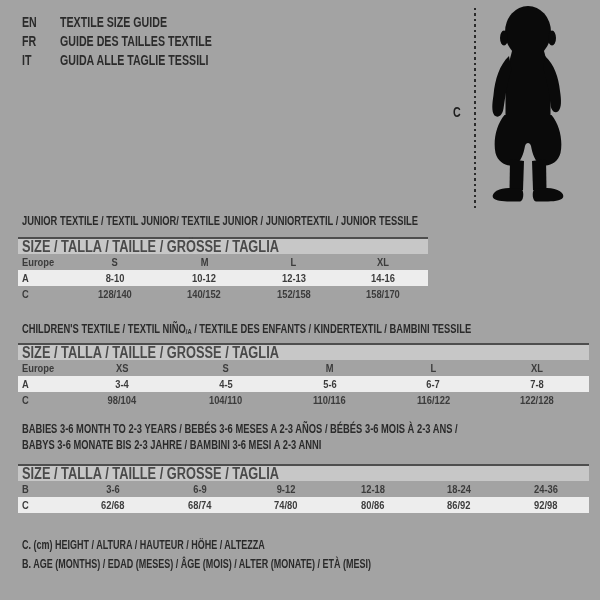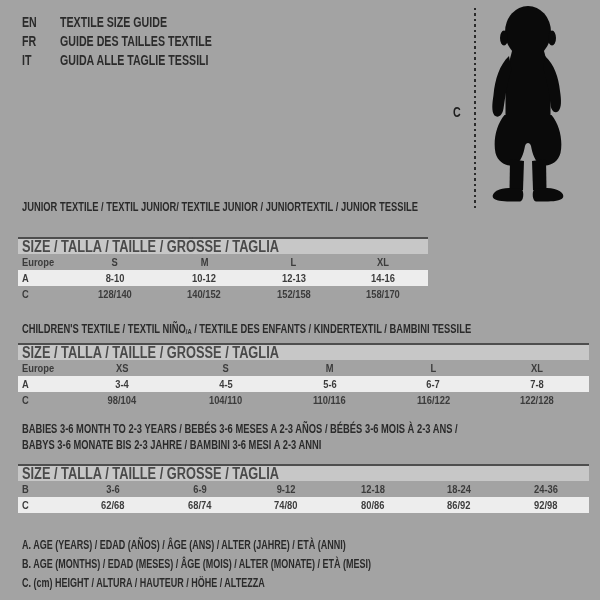--- a/index.html
+++ b/index.html
@@ -75,21 +75,21 @@
       <path d="M27 51 C17.5 60 13 74 11.5 90 C10 100 9.5 107 12.5 110.5 C16 113.5 20.5 110.5 21.5 103.5 C23.5 90 25.5 77 29.5 65 Z"></path>
       <path d="M63 51 C72.5 60 76.5 72 78 86 C79.5 96 79.5 102.5 76.5 106 C73 109 69 106 68.5 99.5 C67 87 65 75 61 63 Z"></path>
       <path d="M22.5 110 C14 120 11 136 13.5 148 C16 158 26 162.5 33 159.5 C39 157 41.5 149 43 141 C44 137 48 137 49 141 C50.5 149 53 157 59 159.5 C66 162.5 76 158 78.5 148 C81 136 78 120 69.5 110 Z"></path>
       <path d="M28 154 L27.5 185 L41 185 L42 156 Z"></path>
       <path d="M50 156 L51 185 L64.5 185 L64 154 Z"></path>
       <path d="M27 183 C16 183 9 188.5 11 192.5 C13 196 21 196.5 29 196.5 L38 196.5 C42 196.5 42.5 184 38.5 183.5 Z"></path>
       <path d="M53.5 183.5 C49.5 184 50 196.5 54 196.5 L63 196.5 C71 196.5 79 196 81 192.5 C83 188.5 76 183 65 183 Z"></path>
     </g>
   </svg>
 
-  <div class="abs sec-title" style="left:22px;top:199px;">
+  <div class="abs sec-title" style="left:22px;top:213px;">
     <span class="cx" style="transform:scaleX(.72);">JUNIOR TEXTILE / TEXTIL JUNIOR/ TEXTILE JUNIOR / JUNIORTEXTIL / JUNIOR TESSILE</span>
   </div>
   <div class="abs size-table" style="left:18px;top:237px;width:410px;">
     <div class="bar">
         <span class="cx">SIZE / TALLA / TAILLE / GRÖSSE / TAGLIA</span>
       </div>
     <div class="trow c5">
       <span class="cell lbl"><span class="cx">Europe</span></span>
       <span class="cell val"><span class="cx">S</span></span>
       <span class="cell val"><span class="cx">M</span></span>
@@ -169,18 +169,17 @@
       <span class="cell val"><span class="cx">62/68</span></span>
       <span class="cell val"><span class="cx">68/74</span></span>
       <span class="cell val"><span class="cx">74/80</span></span>
       <span class="cell val"><span class="cx">80/86</span></span>
       <span class="cell val"><span class="cx">86/92</span></span>
       <span class="cell val"><span class="cx">92/98</span></span>
     </div>
   </div>
 
   <div class="abs notes">
-    <div><span class="cx" style="transform:scaleX(.72);">A. AGE (YEARS) / EDAD (AÑOS) / ÂGE (ANS) / ALTER (JAHRE) / ETÀ (ANNI)</span></div>
+    <div><span class="cx" style="transform:scaleX(.72);">C. (cm) HEIGHT / ALTURA / HAUTEUR / HÖHE / ALTEZZA</span></div>
     <div><span class="cx" style="transform:scaleX(.72);">B. AGE (MONTHS) / EDAD (MESES) / ÂGE (MOIS) / ALTER (MONATE) / ETÀ (MESI)</span></div>
-    <div><span class="cx" style="transform:scaleX(.72);">C. (cm) HEIGHT / ALTURA / HAUTEUR / HÖHE / ALTEZZA</span></div>
   </div>
 
 </div>
 
 </body></html>

